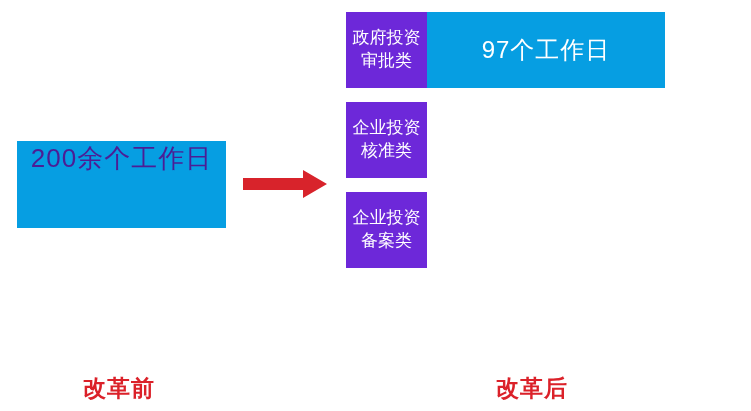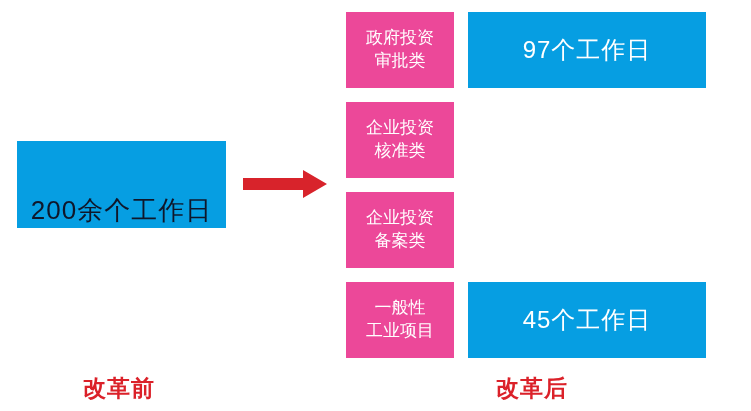--- a/index.html
+++ b/index.html
@@ -14,23 +14,23 @@
     overflow: hidden;
   }
 
   .before-box {
     position: absolute;
     left: 17px;
     top: 141px;
     width: 209px;
     height: 87px;
     background: #069EE2;
-    color: #0f172a;
+    color: #4c1d95;
     display: flex;
-    align-items: flex-end;
+    align-items: flex-start;
     justify-content: center;
     font-size: 26px;
     letter-spacing: 1px;
   }
 
   .arrow-wrap {
     position: absolute;
     left: 243px;
     top: 170px;
     width: 84px;
@@ -45,35 +45,34 @@
   }
 
   .row {
     display: flex;
     height: 76px;
     margin-bottom: 14px;
   }
   .row:last-child { margin-bottom: 0; }
 
   .row .cat {
-    width: 108px;
-    background: #ec4899;
+    width: 81px;
+    background: #6d28d9;
     color: #ffffff;
     display: flex;
     align-items: center;
     justify-content: center;
     text-align: center;
     font-size: 17px;
     line-height: 1.35;
     white-space: pre-line;
   }
 
   .row .val {
     width: 238px;
-    margin-left: 14px;
     background: #069EE2;
     color: #ffffff;
     display: flex;
     align-items: center;
     justify-content: center;
     font-size: 24px;
     letter-spacing: 1px;
   }
 
   .caption {
@@ -113,24 +112,19 @@
     <div class="row">
       <div class="cat">企业投资
 核准类</div>
     </div>
 
     <div class="row">
       <div class="cat">企业投资
 备案类</div>
     </div>
 
-    <div class="row">
-      <div class="cat">一般性
-工业项目</div>
-      <div class="val">45个工作日</div>
-    </div>
 
   </div>
 
   <div class="caption caption-before">改革前</div>
   <div class="caption caption-after">改革后</div>
 
 </div>
 
 </body></html>

